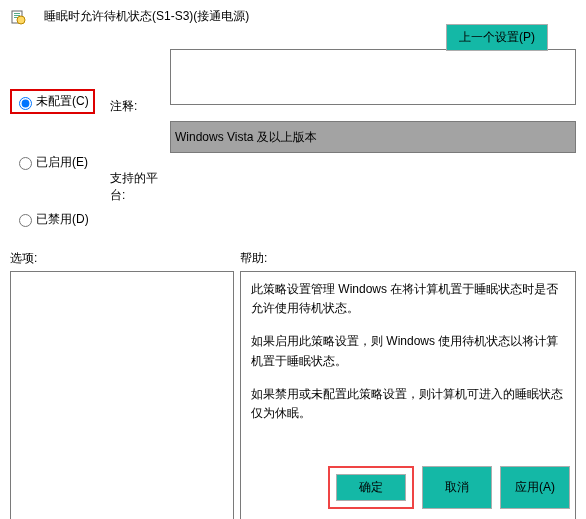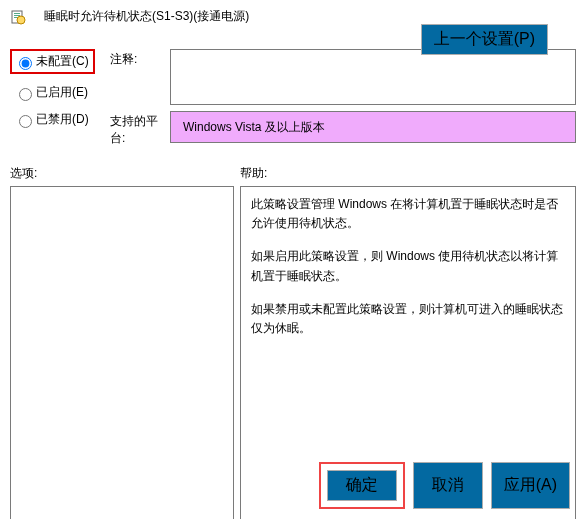--- a/index.html
+++ b/index.html
@@ -1,31 +1,31 @@
 <!DOCTYPE html>
 <html><head>
 <meta charset="utf-8">
 <style>
   * { box-sizing: border-box; font-family: "Microsoft YaHei", "Segoe UI", sans-serif; }
   body { margin: 0; padding: 0; background: #fff; width: 586px; height: 519px; overflow: hidden; font-size: 12px; color: #000; }
   .dialog { width: 586px; height: 519px; position: relative; padding: 8px 10px; }
   .titlebar { display: flex; align-items: center; margin-bottom: 6px; gap: 18px; }
   .titlebar .icon { width: 16px; height: 16px; display: inline-block; }
   .nav-buttons { position: absolute; top: 24px; right: 38px; display: flex; gap: 8px; }
-  .btn { background: #0369a1; border: 1px solid #adadad; padding: 4px 12px; font-size: 16px; cursor: pointer; min-width: 70px; text-align: center; }
+  .btn { background: #14b8a6; border: 1px solid #adadad; padding: 4px 12px; font-size: 12px; cursor: pointer; min-width: 70px; text-align: center; }
   .config-area { display: flex; margin-top: 24px; }
   .radio-group { width: 100px; padding-left: 4px; }
-  .radio-item { display: flex; align-items: flex-end; margin-bottom: 10px; cursor: pointer; }
+  .radio-item { display: flex; align-items: flex-start; margin-bottom: 10px; cursor: pointer; margin-top: 40px; }
   .radio-item input { margin-right: 4px; }
   .highlight-box { border: 2px solid #d00; padding: 2px 4px 2px 2px; margin-left: -4px; display: inline-flex; align-items: center; }
   .right-fields { flex: 1; }
   .field-row { display: flex; margin-bottom: 6px; }
-  .field-label { width: 60px; padding-top: 2px; }
+  .field-label { width: 60px; padding-top: 2px; margin-top: 47px; }
   .comment-box { flex: 1; height: 56px; border: 1px solid #7a7a7a; background: #fff; resize: none; font-family: inherit; font-size: 12px; padding: 2px 4px; overflow-y: scroll; }
-  .platform-box { flex: 1; height: 32px; border: 1px solid #7a7a7a; background: #f0abfc; padding: 2px 12px; overflow-y: scroll; display: flex; align-items: center; }
+  .platform-box { flex: 1; height: 32px; border: 1px solid #7a7a7a; background: #a3a3a3; padding: 2px 4px; overflow-y: scroll; display: flex; align-items: center; }
   .mid-labels { display: flex; margin-top: 12px; margin-bottom: 4px; }
   .mid-labels .opt-label { width: 230px; }
   .panels { display: flex; gap: 6px; height: 340px; }
   .options-panel { width: 224px; border: 1px solid #7a7a7a; background: #fff; }
   .help-panel { flex: 1; border: 1px solid #7a7a7a; background: #fff; padding: 8px 10px; line-height: 1.6; overflow-y: auto; }
   .help-panel p { margin: 0 0 14px 0; }
   .footer { position: absolute; bottom: 10px; right: 16px; display: flex; gap: 8px; }
   .ok-highlight { border: 2px solid #ef4444; padding: 6px; display: inline-block; }
 </style>
 </head>

